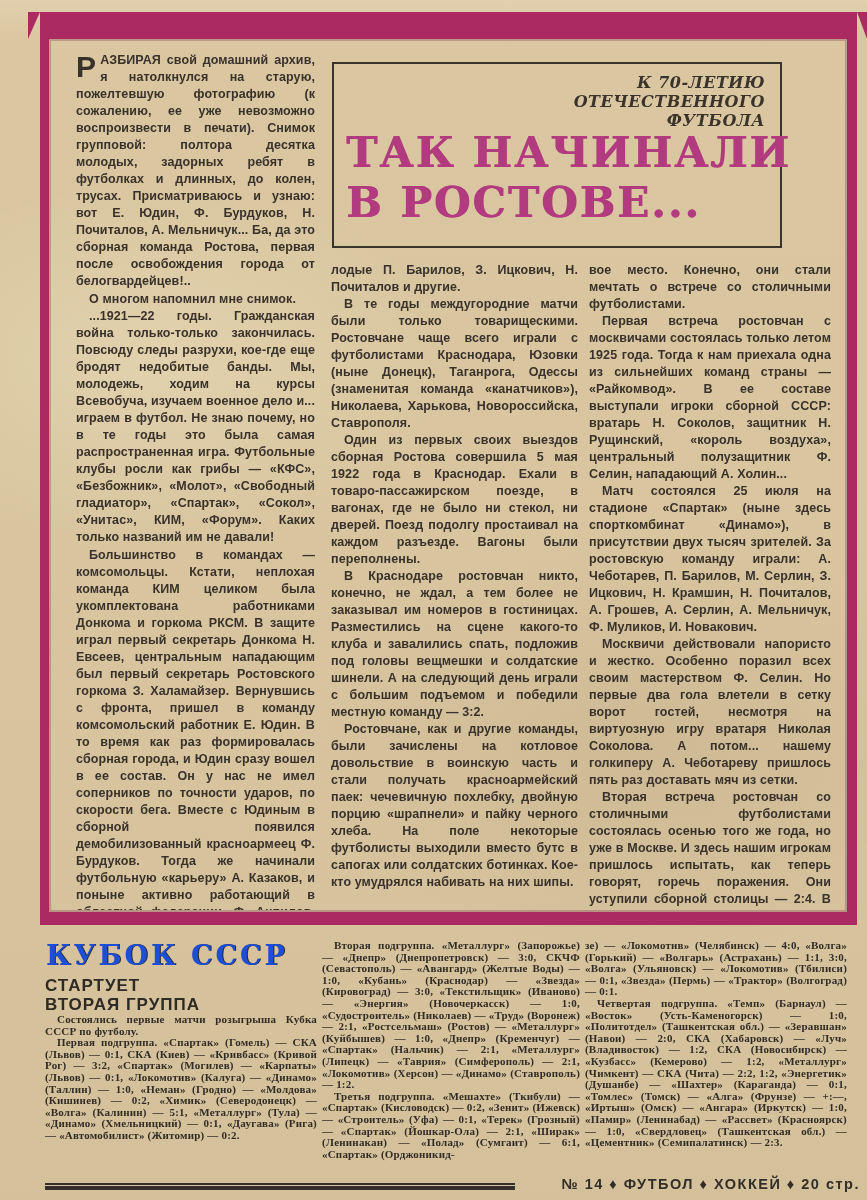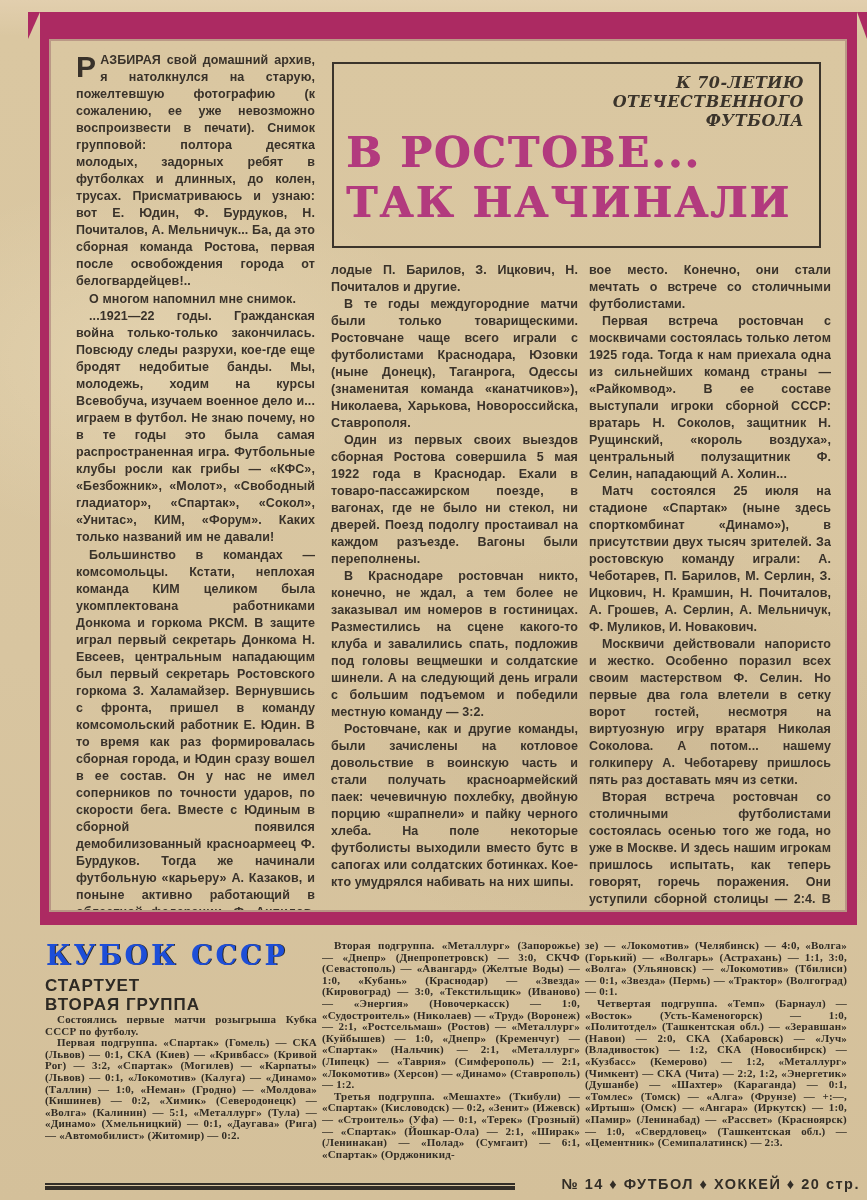--- a/index.html
+++ b/index.html
@@ -32,21 +32,21 @@
   .acol p{margin:0;text-indent:13px;}
   .acol p.ni{text-indent:0;}
   .acol p.gap{margin-top:1px;}
   #col1{left:76px;top:52px;width:239px;height:858px;}
   #col2{left:331px;top:262px;width:247px;height:648px;}
   #col3{left:589px;top:262px;width:242px;height:648px;}
   .dropcap{float:left;font-size:30px;line-height:27px;padding:1px 4px 0 0;font-weight:700;}
 
   
   .title-box{
-    position:absolute;left:332px;top:62px;width:489px;height:186px;
+    position:absolute;left:332px;top:62px;width:450px;height:186px;
     border:2px solid #3b342b;box-sizing:border-box;
   }
   .kicker{
     position:absolute;top:9px;right:15px;text-align:right;
     font-family:"DejaVu Serif",serif;font-style:italic;font-weight:700;
     font-size:16px;line-height:19px;color:#3b342b;letter-spacing:.5px;
   }
   .big-title{
     position:absolute;left:12px;top:64px;
     font-family:"DejaVu Serif",serif;font-weight:700;
@@ -90,22 +90,22 @@
 <div class="frame-bevel-l"></div>
 <div class="frame-bevel-r"></div>
 
 <div class="title-box">
   <div class="kicker">
     <div>К 70-ЛЕТИЮ</div>
     <div>ОТЕЧЕСТВЕННОГО</div>
     <div>ФУТБОЛА</div>
   </div>
   <div class="big-title">
+    <div>ТАК НАЧИНАЛИ</div>
     <div>В РОСТОВЕ...</div>
-    <div>ТАК НАЧИНАЛИ</div>
   </div>
 </div>
 
 <div class="acol" id="col1">
   <p class="ni"><span class="dropcap">Р</span><span>АЗБИРАЯ свой домашний архив, я натолкнулся на старую, пожелтевшую фотографию (к сожалению, ее уже невозможно воспроизвести в печати). Снимок групповой: полтора десятка молодых, задорных ребят в футболках и длинных, до колен, трусах. Присматриваюсь и узнаю: вот Е. Юдин, Ф. Бурдуков, Н. Почиталов, А. Мельничук... Ба, да это сборная команда Ростова, первая после освобождения города от белогвардейцев!..</span></p>
   <p class="gap">О многом напомнил мне снимок.</p>
   <p>...1921—22 годы. Гражданская война только-только закончилась. Повсюду следы разрухи, кое-где еще бродят недобитые банды. Мы, молодежь, ходим на курсы Всевобуча, изучаем военное дело и... играем в футбол. Не знаю почему, но в те годы это была самая распространенная игра. Футбольные клубы росли как грибы — «КФС», «Безбожник», «Молот», «Свободный гладиатор», «Спартак», «Сокол», «Унитас», КИМ, «Форум». Каких только названий им не давали!</p>
   <p class="gap">Большинство в командах — комсомольцы. Кстати, неплохая команда КИМ целиком была укомплектована работниками Донкома и горкома РКСМ. В защите играл первый секретарь Донкома Н. Евсеев, центральным нападающим был первый секретарь Ростовского горкома З. Халамайзер. Вернувшись с фронта, пришел в команду комсомольский работник Е. Юдин. В то время как раз формировалась сборная города, и Юдин сразу вошел в ее состав. Он у нас не имел соперников по точности ударов, по скорости бега. Вместе с Юдиным в сборной появился демобилизованный красноармеец Ф. Бурдуков. Тогда же начинали футбольную «карьеру» А. Казаков, и поныне активно работающий в областной федерации, Ф. Анпилов, первый вратарь сборной. Они, а также несколько «ветеранов», таких, как К. Кораблев, «непроходимый» полузащитник Н. Папарчири, его коллега А. Мельничук, составили костяк команды, к которому потом присоединились мо-</p>
 </div>
 

